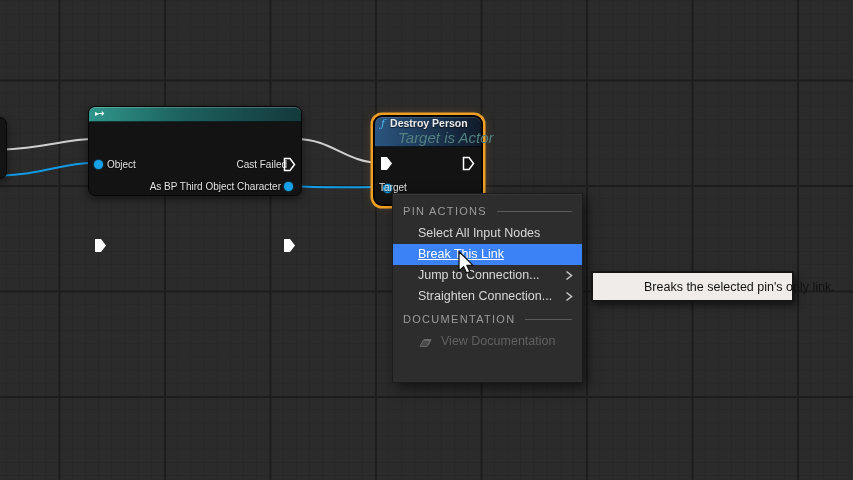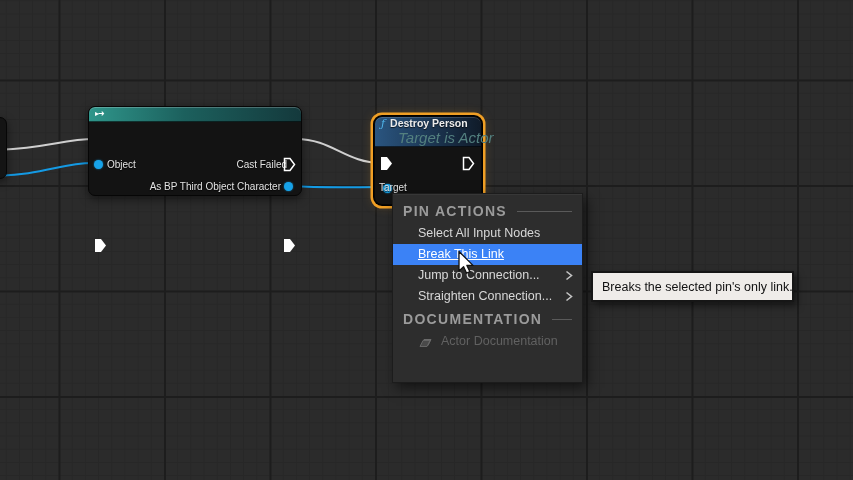--- a/index.html
+++ b/index.html
@@ -51,34 +51,34 @@
   .partial-node { position:absolute; left:-13px; top:117px; width:20px; height:62px;
     background:#141414; border:1px solid #060606; border-radius:7px; z-index:2;
     box-shadow:0 3px 9px rgba(0,0,0,0.5); }
 
   .context-menu {
     position:absolute; left:392px; top:193px; width:191px; height:190px; z-index:5;
     background:#2d2d2d; border:1px solid #1c1c1c; padding-top:5px;
     box-shadow:inset 0 1px 0 rgba(255,255,255,0.05), 4px 5px 12px rgba(0,0,0,0.55);
   }
   .menu-section-header { display:flex; align-items:center; height:24px; padding:0 10px;
-    color:#9b9b9b; font-size:14px; font-weight:bold; letter-spacing:1.3px; }
+    color:#9b9b9b; font-size:11px; font-weight:normal; letter-spacing:1.3px; }
   .menu-section-header .rule { flex:1; height:1px; background:#5a5a5a; margin-left:10px; }
   .menu-item { position:relative; height:21px; line-height:21px; padding-left:25px;
     font-size:12.5px; color:#d8d8d8; white-space:nowrap; }
   .menu-item.highlighted { background:#3b82f6; color:#ffffff;text-decoration:underline; }
   .menu-item.disabled { color:#616161; display:flex; align-items:center; gap:8px; }
   .submenu-chevron { position:absolute; right:9px; top:5px; }
 
   .tooltip {
     position:absolute; left:591px; top:271px; width:203px; height:31px; z-index:6;
     background:#efece9; border:2px solid #161616; display:flex; align-items:center;
     padding-left:9px; box-shadow:3px 4px 7px rgba(0,0,0,0.5);
   }
-  .tooltip-text { font-size:12.5px; color:#121212; white-space:nowrap; }
+  .tooltip-text { font-size:12.5px; color:#121212; white-space:nowrap;margin-left:42px; }
 
   .cursor { position:absolute; left:457px; top:250px; z-index:10; pointer-events:none; }
 </style>
 </head>
 <body>
 
 <div class="canvas">
 
   <svg class="wire-layer" width="853" height="480">
     <path d="M -8,150 C 45,149 62,139 95,139" fill="none" stroke="#cfcfcf" stroke-width="2"></path>
@@ -156,21 +156,21 @@
     </div>
     <div class="menu-section-header">
       <span>DOCUMENTATION</span>
       <span class="rule"></span>
     </div>
     <div class="menu-item disabled">
       <svg width="15" height="12">
         <path d="M3,9.5 L6,3.5 L13,3.5 L10,9.5 Z" fill="#575757" stroke="#6b6b6b" stroke-width="1"></path>
         <path d="M2,10.5 L5,4.5 L12,4.5 L9,10.5 Z" fill="#4a4a4a" stroke="#656565" stroke-width="1"></path>
       </svg>
-      <span>Actor Documentation</span>
+      <span>View Documentation</span>
     </div>
   </div>
 
   <div class="tooltip">
     <span class="tooltip-text">Breaks the selected pin's only link.</span>
   </div>
 
   <svg class="cursor" width="20" height="28">
     <path d="M2,1.5 L2,21 L6.6,16.8 L9.6,23.2 L12.9,21.6 L9.9,15.4 L16,15.4 Z" fill="#ffffff" stroke="#111111" stroke-width="1.3" stroke-linejoin="round"></path>
   </svg>

